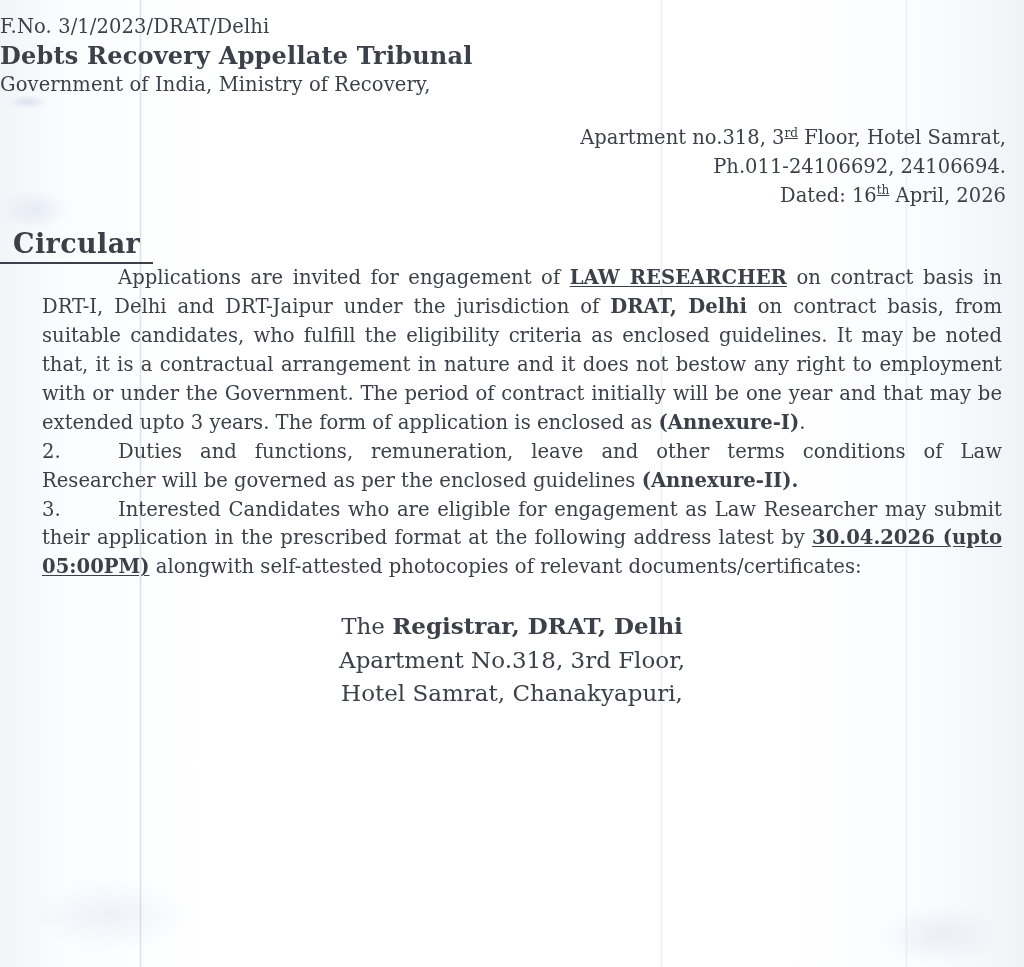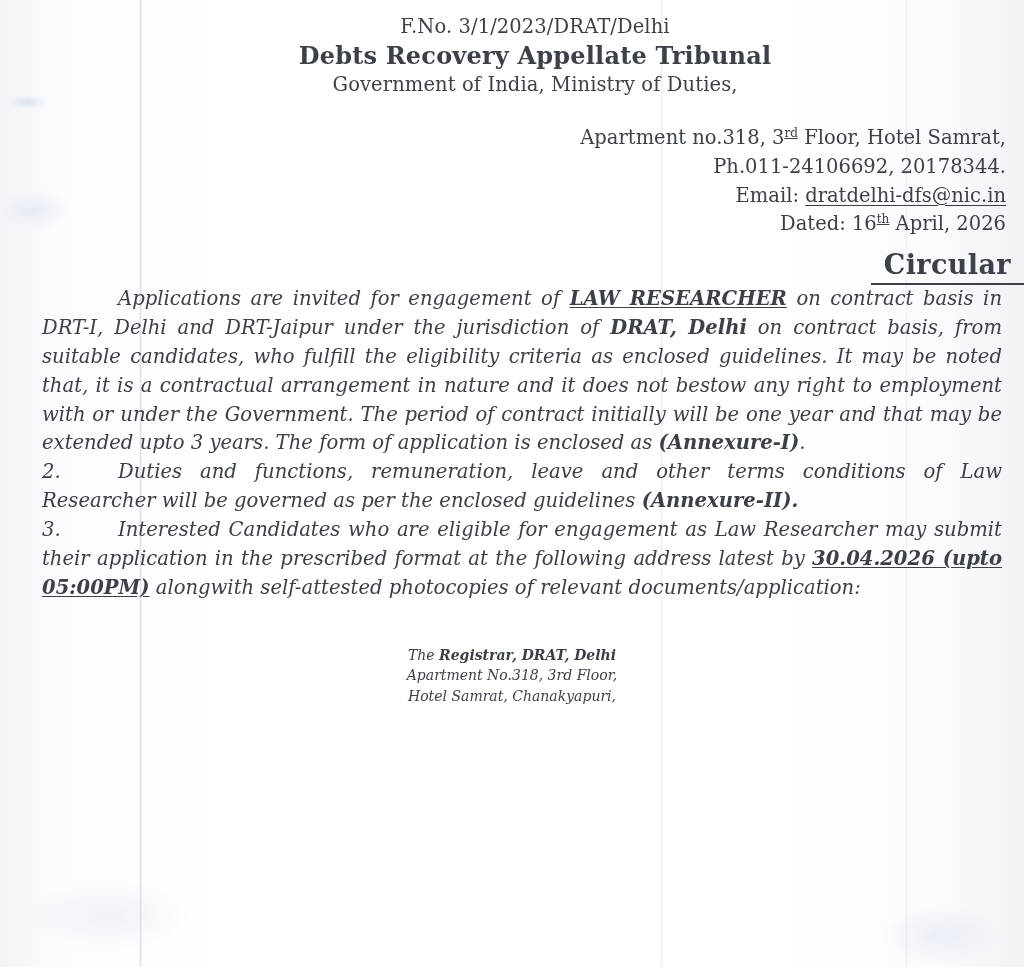--- a/index.html
+++ b/index.html
@@ -50,24 +50,22 @@
   .smudge.s4 { left: 30px;  top: 880px; width: 160px; height: 70px; background: radial-gradient(ellipse, rgba(165,182,212,.16), rgba(255,255,255,0) 72%); }
 
   .page {
     position: relative;
     z-index: 2;
     padding: 0;
   }
 
   
   .letterhead {
-    text-align: center;
     margin-top: 14px;
     line-height: 1.34;
-    padding-left: 46px;
   }
   .lh-line { font-size: 19.5px; letter-spacing: .1px; }
   .lh-org  { font-size: 24px; font-weight: bold; letter-spacing: .2px; }
 
   
   .addr-right {
     text-align: right;
     margin-top: 26px;
     padding-right: 18px;
     line-height: 1.47;
@@ -81,39 +79,38 @@
     text-decoration: underline;
     margin-top: 32px;
   }
   .email-link {
     text-decoration: underline;
     text-underline-offset: 2.5px;
   }
 
   
   .title-wrap {
-    text-align: right;
-    margin-top: 10px;
+    text-align: left;
+    margin-top: 18px;
   }
   .doc-title {
     display: inline-block;
     font-size: 27px;
     font-weight: bold;
     letter-spacing: .4px;
     border-bottom: 2.2px solid #3b4049;
     padding: 0 13px 3px 13px;
   }
 
   
   .body-col {
     margin: 0 22px 0 42px;
     font-size: 19.6px;
     line-height: 1.475;
     text-align: justify;
-    font-style: italic;
   }
   p.para {
     margin: 0;
     text-align: justify;
     text-justify: inter-word;
   }
   p.para.indent-first { text-indent: 76px; }
   .p1 { margin-top: 28px; }
   .p2 { margin-top: 27px; }
   .p3 { margin-top: 27px; }
@@ -125,65 +122,63 @@
   b, strong { font-weight: bold; }
   .bu {
     font-weight: bold;
     text-decoration: underline;
     text-underline-offset: 2px;
   }
 
   
   .closing {
     text-align: center;
-    margin-top: 42px;
-    font-size: 14px;
+    margin-top: 27px;
+    font-size: 23px;
     line-height: 1.46;
-    font-style: italic;
   }
   .closing div { white-space: nowrap; }
 </style>
 </head>
 <body>
 
 <div class="paper"></div>
 <div class="crease c1"></div>
 <div class="crease c2"></div>
 <div class="crease c3"></div>
 <div class="smudge s1"></div>
 <div class="smudge s2"></div>
 <div class="smudge s3"></div>
 <div class="smudge s4"></div>
 
 <div class="page">
 
   <div class="letterhead">
     <div class="lh-line">F.No. 3/1/2023/DRAT/Delhi</div>
     <div class="lh-org">Debts Recovery Appellate Tribunal</div>
-    <div class="lh-line">Government of India, Ministry of Duties,</div>
+    <div class="lh-line">Government of India, Ministry of Recovery,</div>
   </div>
 
   <div class="addr-right">
     <div><span>Apartment no.318, 3</span><sup>rd</sup><span> Floor, Hotel Samrat,</span></div>
-    <div>Ph.011-24106692, 20178344.</div>
-    <div><span>Email: </span><span class="email-link">dratdelhi-dfs@nic.in</span></div>
+    <div>Ph.011-24106692, 24106694.</div>
     <div><span>Dated: 16</span><sup>th</sup><span> April, 2026</span></div>
   </div>
 
   <div class="title-wrap">
     <span class="doc-title">Circular</span>
   </div>
 
   <div class="body-col">
 
     <p class="para indent-first p1"><span>Applications are invited for engagement of </span><span class="bu">LAW RESEARCHER</span><span> on contract basis in DRT-I, Delhi and DRT-Jaipur under the jurisdiction of </span><b>DRAT, Delhi</b><span> on contract basis, from suitable candidates, who fulfill the eligibility criteria as enclosed guidelines. It may be noted that, it is a contractual arrangement in nature and it does not bestow any right to employment with or under the Government. The period of contract initially will be one year and that may be extended upto 3 years. The form of application is enclosed as </span><b>(Annexure-I)</b><span>.</span></p>
 
     <p class="para p2"><span class="num">2.</span><span>Duties and functions, remuneration, leave and other terms conditions of Law Researcher will be governed as per the enclosed guidelines </span><b>(Annexure-II).</b><span></span></p>
 
-    <p class="para p3"><span class="num">3.</span><span>Interested Candidates who are eligible for engagement as Law Researcher may submit their application in the prescribed format at the following address latest by </span><span class="bu">30.04.2026 (upto 05:00PM)</span><span> alongwith self-attested photocopies of relevant documents/application:</span></p>
+    <p class="para p3"><span class="num">3.</span><span>Interested Candidates who are eligible for engagement as Law Researcher may submit their application in the prescribed format at the following address latest by </span><span class="bu">30.04.2026 (upto 05:00PM)</span><span> alongwith self-attested photocopies of relevant documents/certificates:</span></p>
 
   </div>
 
   <div class="closing">
     <div><span>The </span><b>Registrar, DRAT, Delhi</b></div>
     <div>Apartment No.318, 3rd Floor,</div>
     <div>Hotel Samrat, Chanakyapuri,</div>
   </div>
 
 </div>

